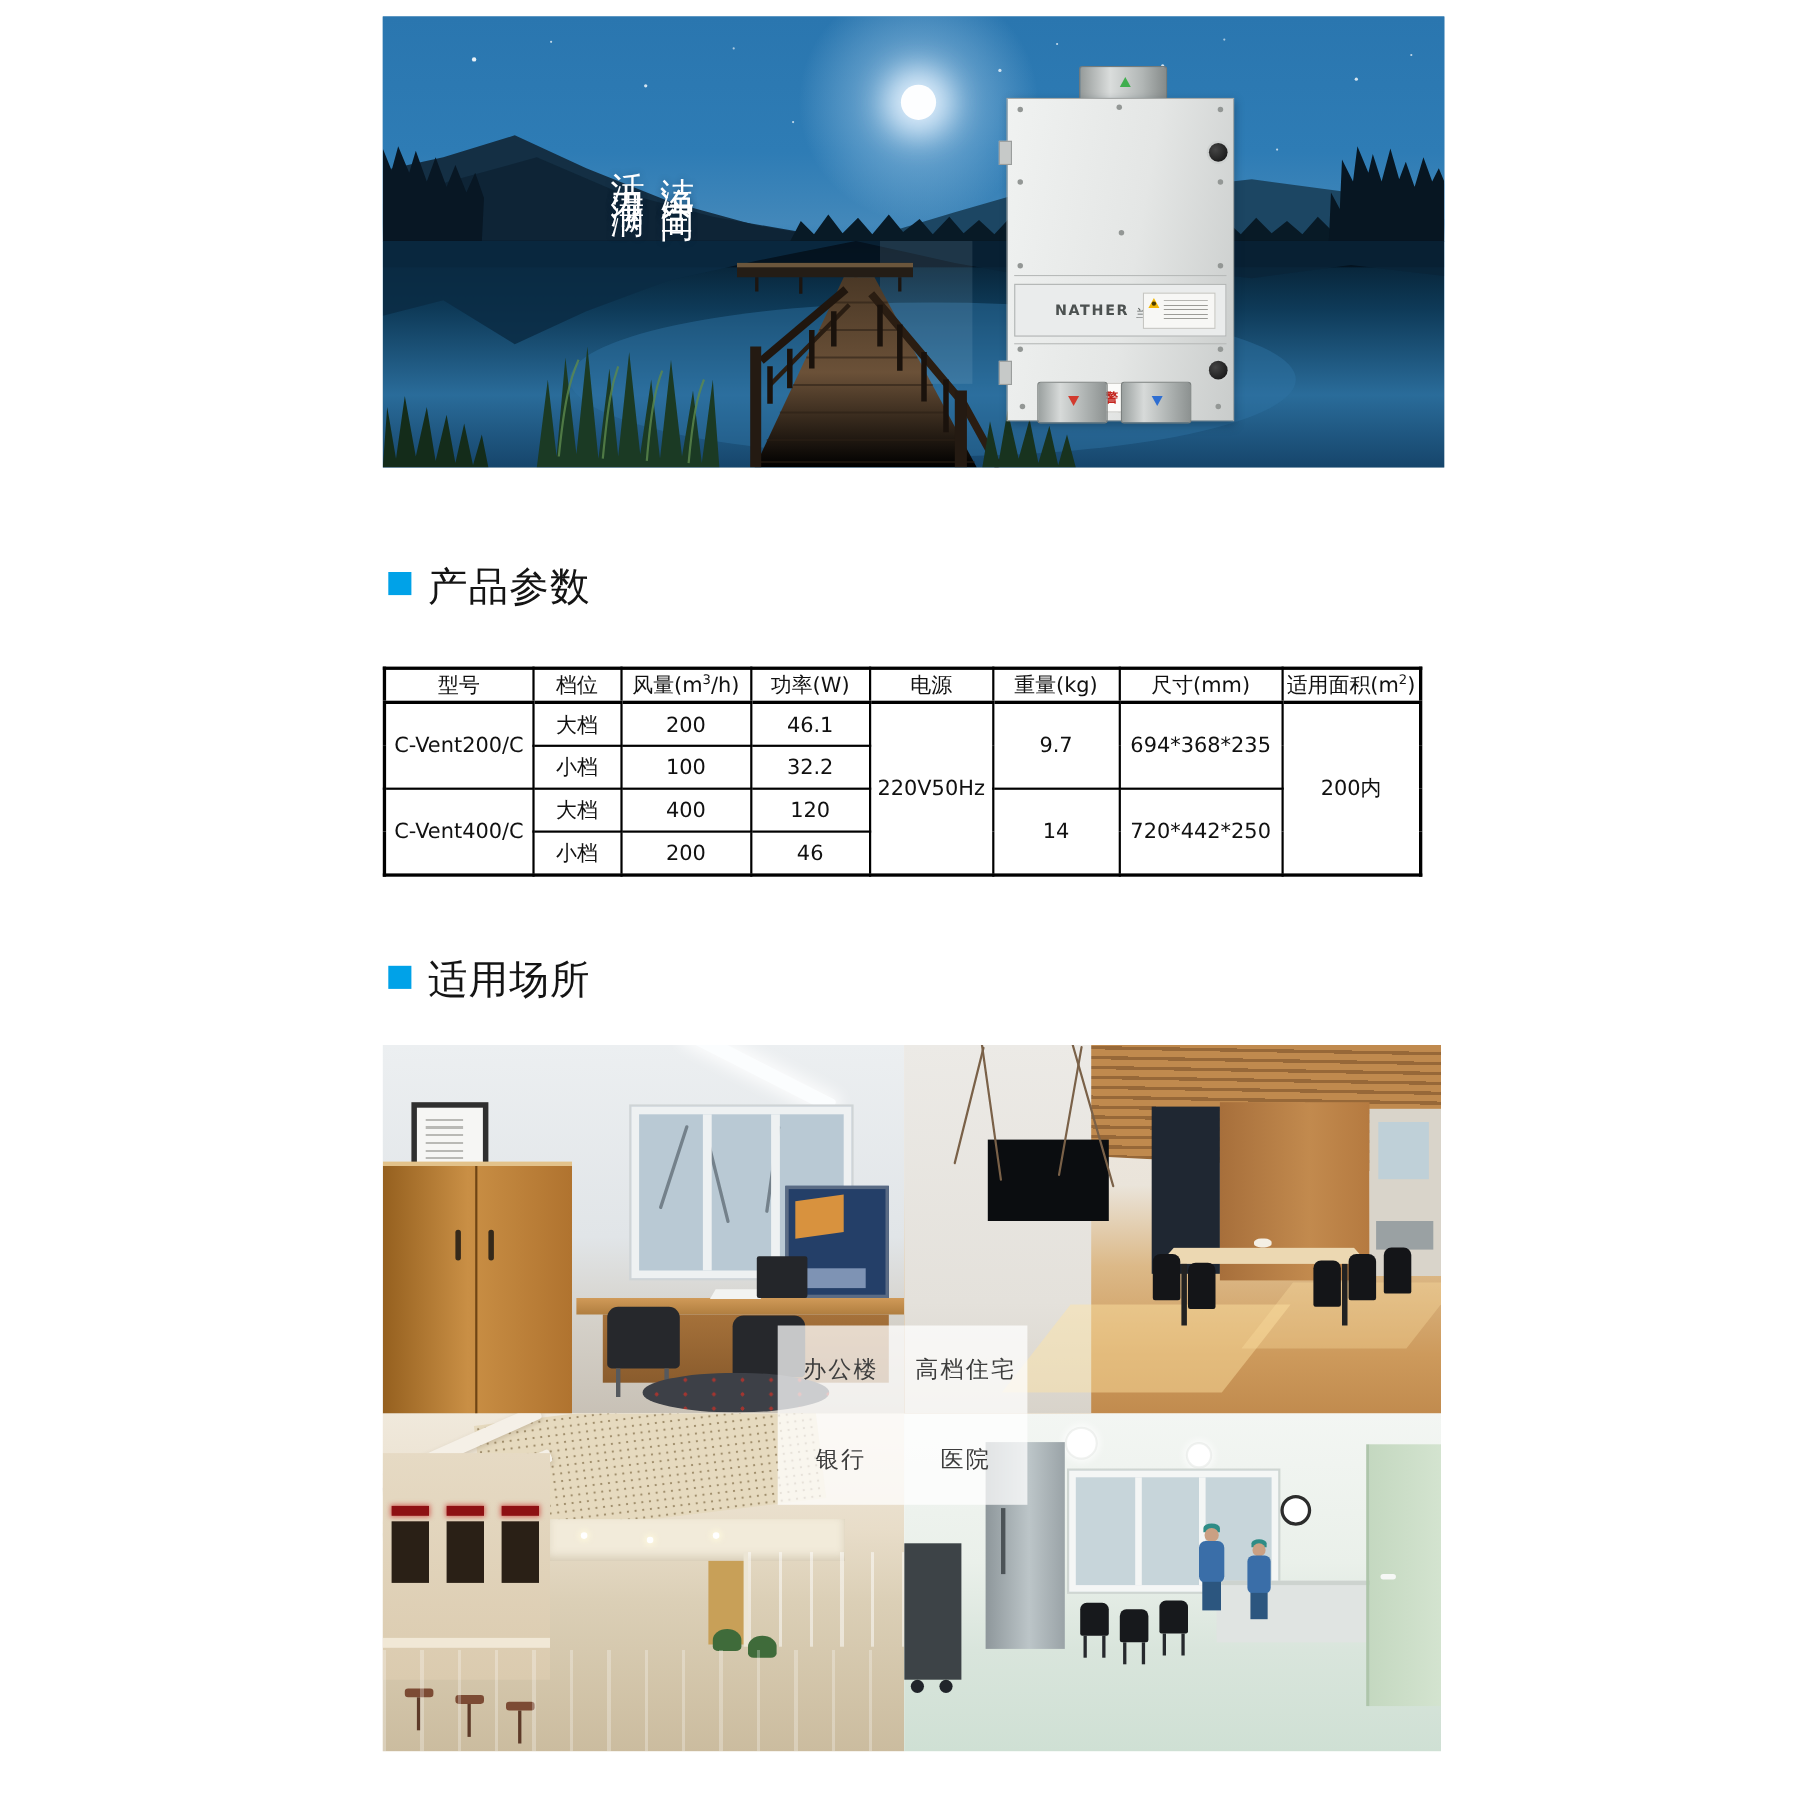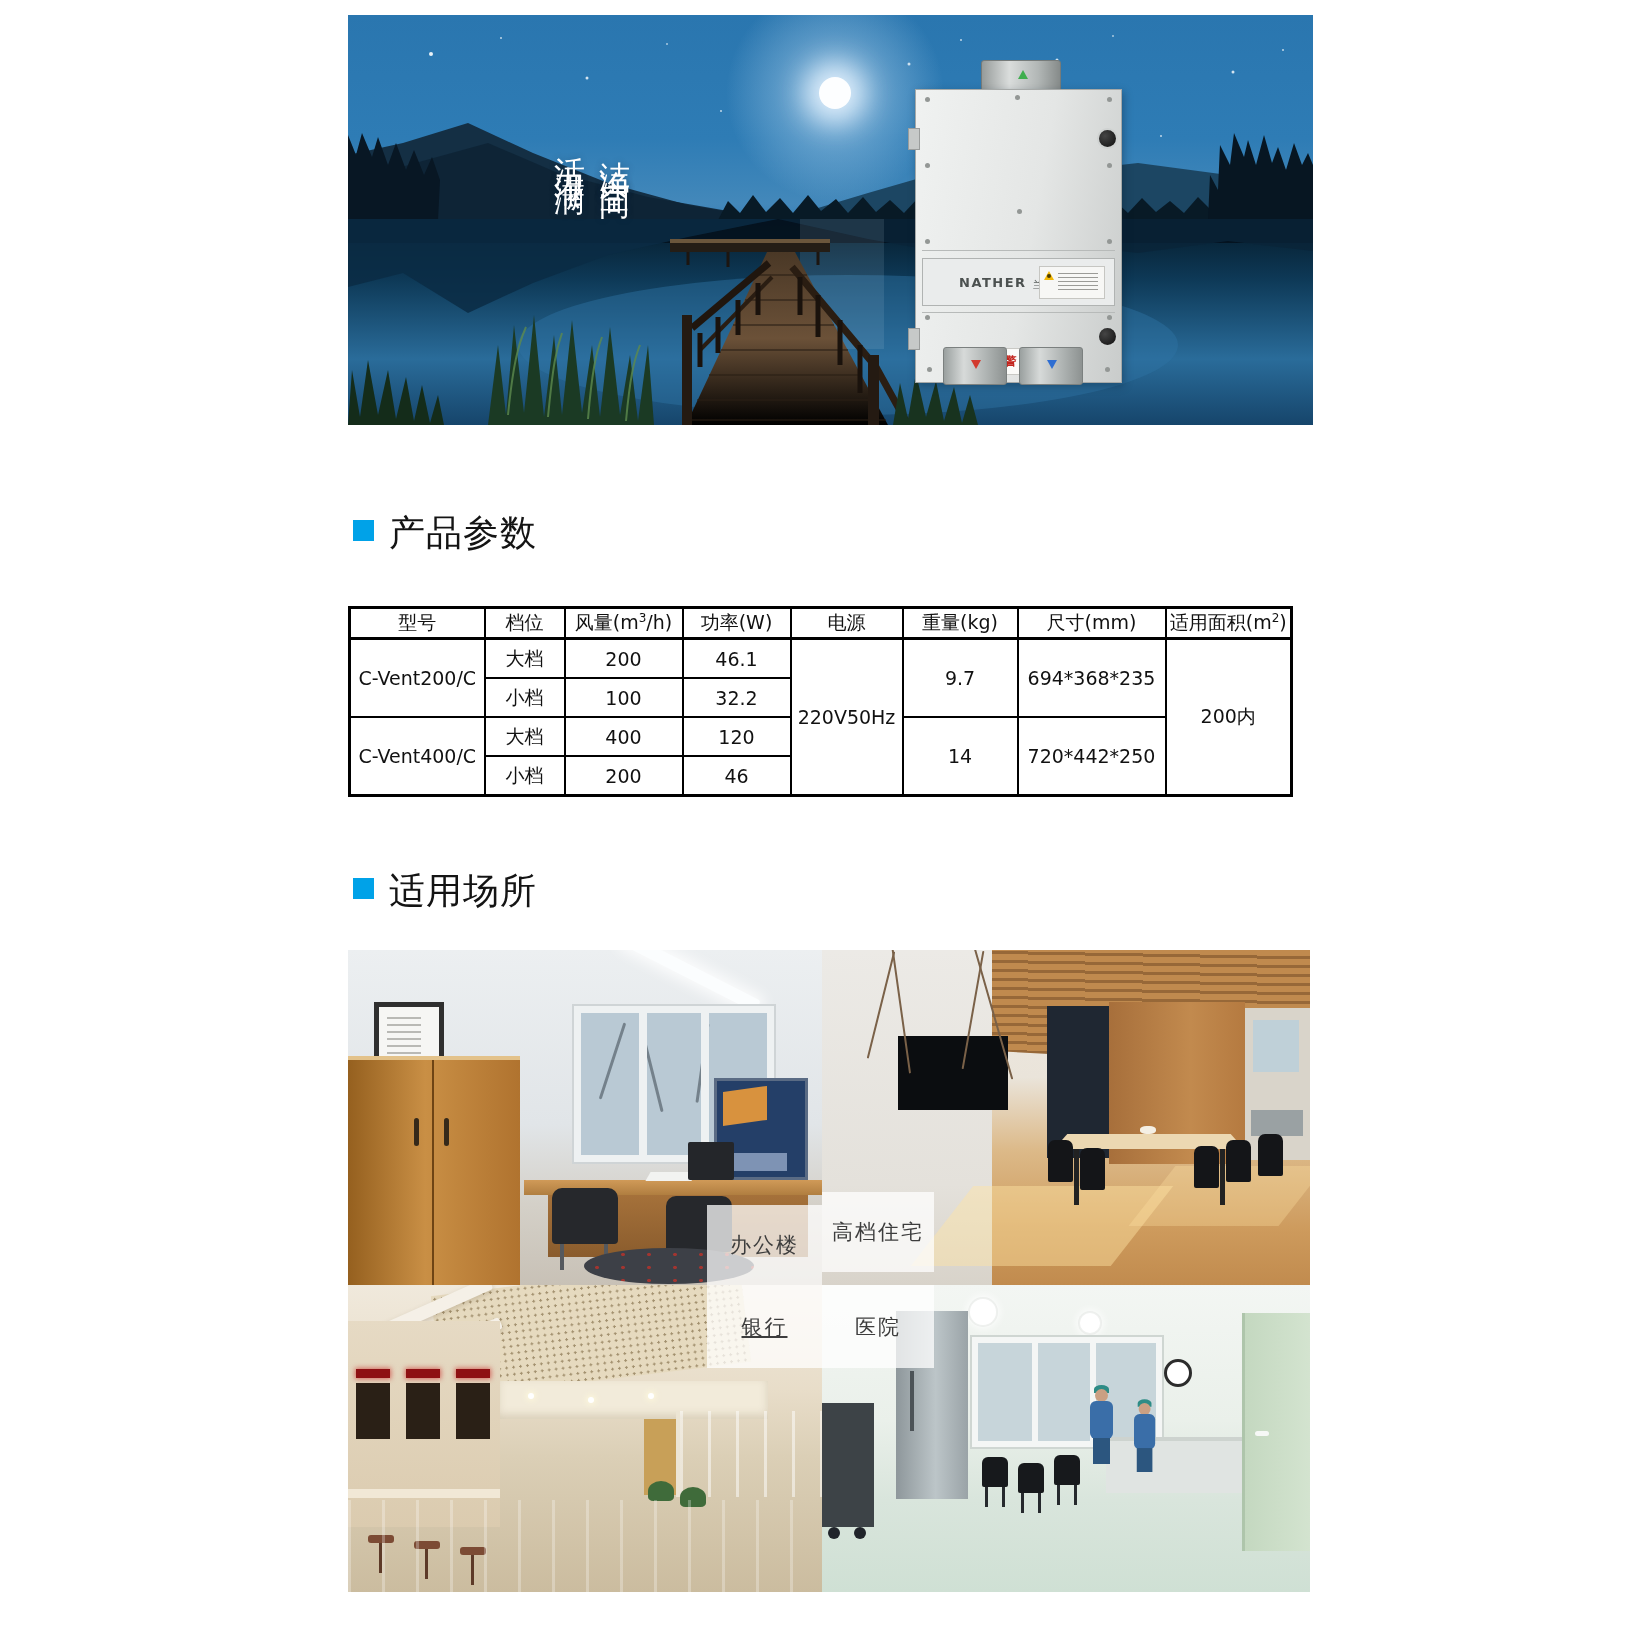--- a/index.html
+++ b/index.html
@@ -159,22 +159,22 @@
   .h-cap{position:absolute;left:4px;top:-4px;width:15px;height:8px;border-radius:50% 50% 0 0;background:#2e8c86;}
   .h-torso{position:absolute;left:0;top:12px;width:23px;height:38px;border-radius:6px;background:#3a6ea8;}
   .h-legs{position:absolute;left:3px;top:49px;width:17px;height:26px;background:#2c567f;}
   .h-greendoor{position:absolute;left:420px;top:28px;width:68px;height:238px;background:linear-gradient(90deg,#c4d8c0,#d4e4d0);border-left:3px solid #aec5ab;}
   .h-greendoor i{position:absolute;left:10px;top:118px;width:14px;height:5px;background:#f6f8f6;border-radius:3px;display:block;}
 
   
   .tag{position:absolute;background:rgba(255,255,255,.74);display:flex;align-items:center;justify-content:center;
        font-size:21px;color:#3d3d3d;letter-spacing:2px;}
   .tag-office{left:359px;top:255px;width:115px;height:80px;}
-  .tag-res{left:474px;top:242px;width:112px;height:80px;}
-  .tag-bank{left:359px;top:335px;width:115px;height:83px;text-decoration:underline;}
+  .tag-res{left:474px;top:255px;width:112px;height:80px;}
+  .tag-bank{left:359px;top:335px;width:115px;height:83px;}
   .tag-hosp{left:474px;top:335px;width:112px;height:83px;}
 </style>
 </head>
 <body>
 
 <div class="page abs" style="left:0;top:0;width:1631px;height:1631px;">
 
   <section class="banner">
     <div class="stars"></div>
     <div class="moon-glow"></div>

